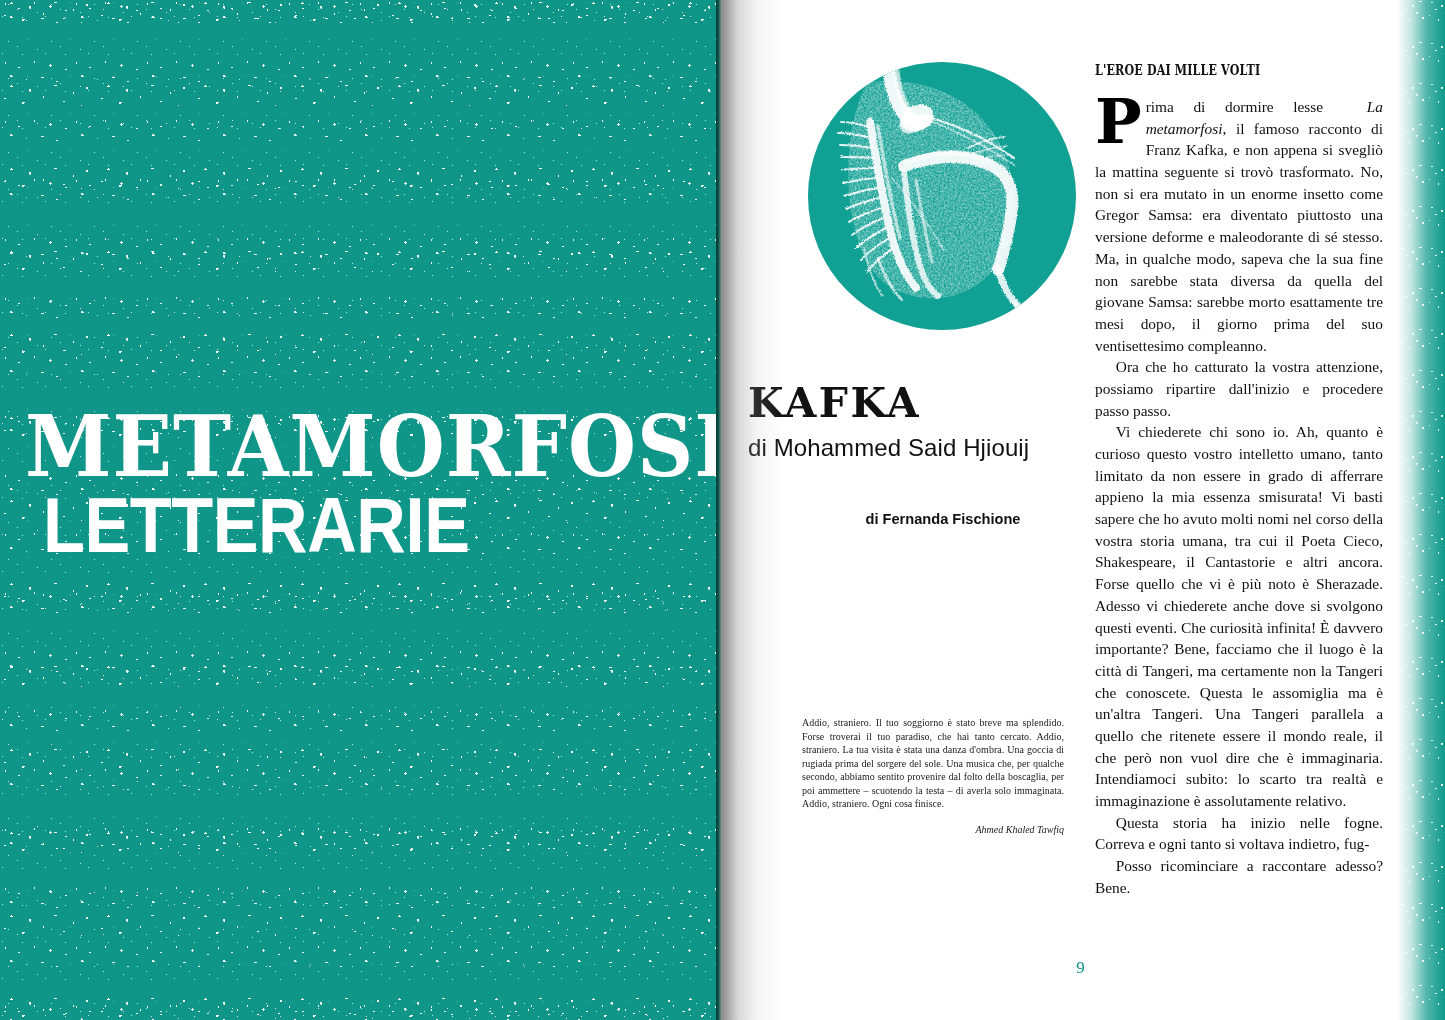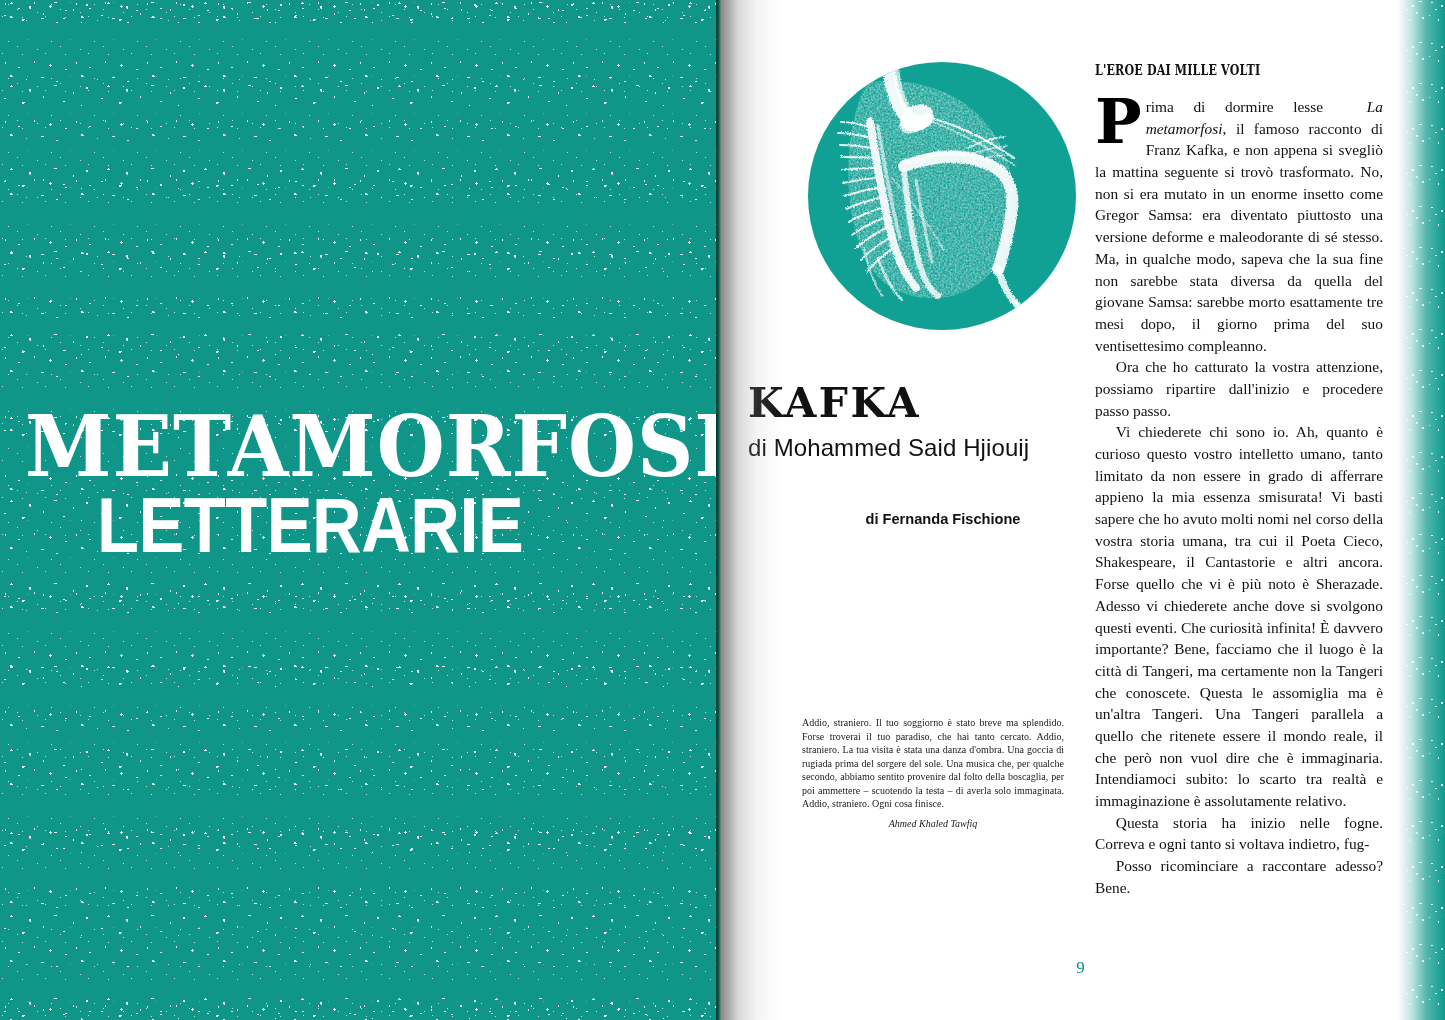--- a/index.html
+++ b/index.html
@@ -80,21 +80,21 @@
     background-repeat: repeat;
     opacity: .75;
   }
 
   
   #cover-title {
     position: absolute;
     left: 0;
     top: 408px;
     width: 716px;
-    text-align: right;
+    text-align: left;
     z-index: 5;
   }
   #cover-line-1 {
     font-family: "DejaVu Serif", "Liberation Serif", serif;
     font-weight: 700;
     font-size: 84px;
     line-height: .94;
     letter-spacing: 1px;
     color: #ffffff;
     margin: 0 0 2px 0;
@@ -252,22 +252,22 @@
     font-family: "Liberation Serif", serif;
     font-size: 10px;
     line-height: 1.355;
     color: #1a1a1a;
     text-align: justify;
     z-index: 3;
   }
   #epigraph-source {
     display: block;
     font-style: italic;
-    text-align: center;
-    margin-top: 6px;
+    text-align: right;
+    margin-top: 12px;
   }
 
   
   #running-head {
     position: absolute;
     left: 379px;
     top: 61px;
     font-family: "DejaVu Serif", "Liberation Serif", serif;
     font-weight: 700;
     font-size: 15px;

